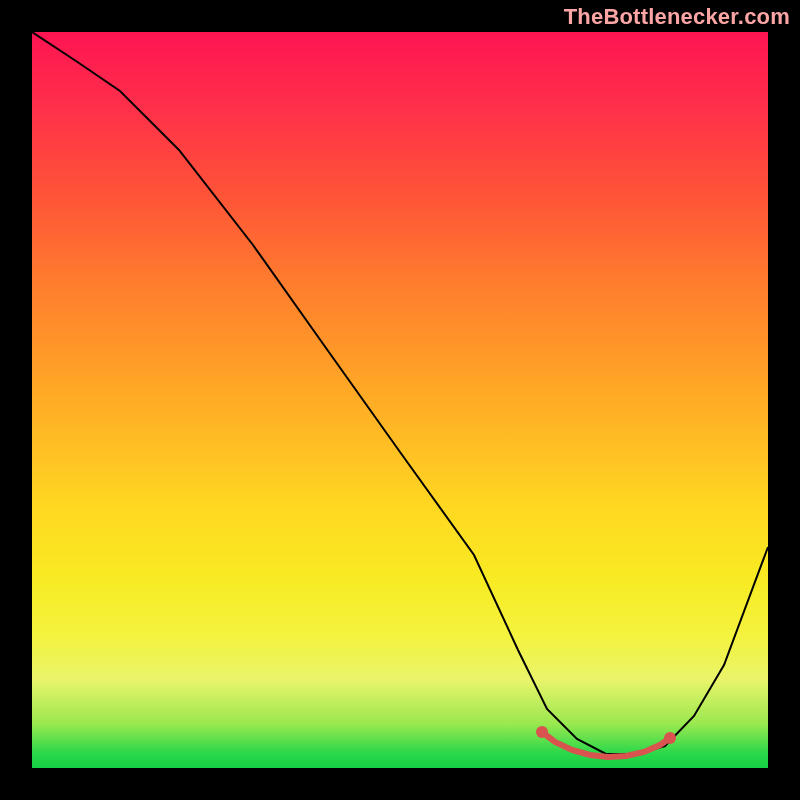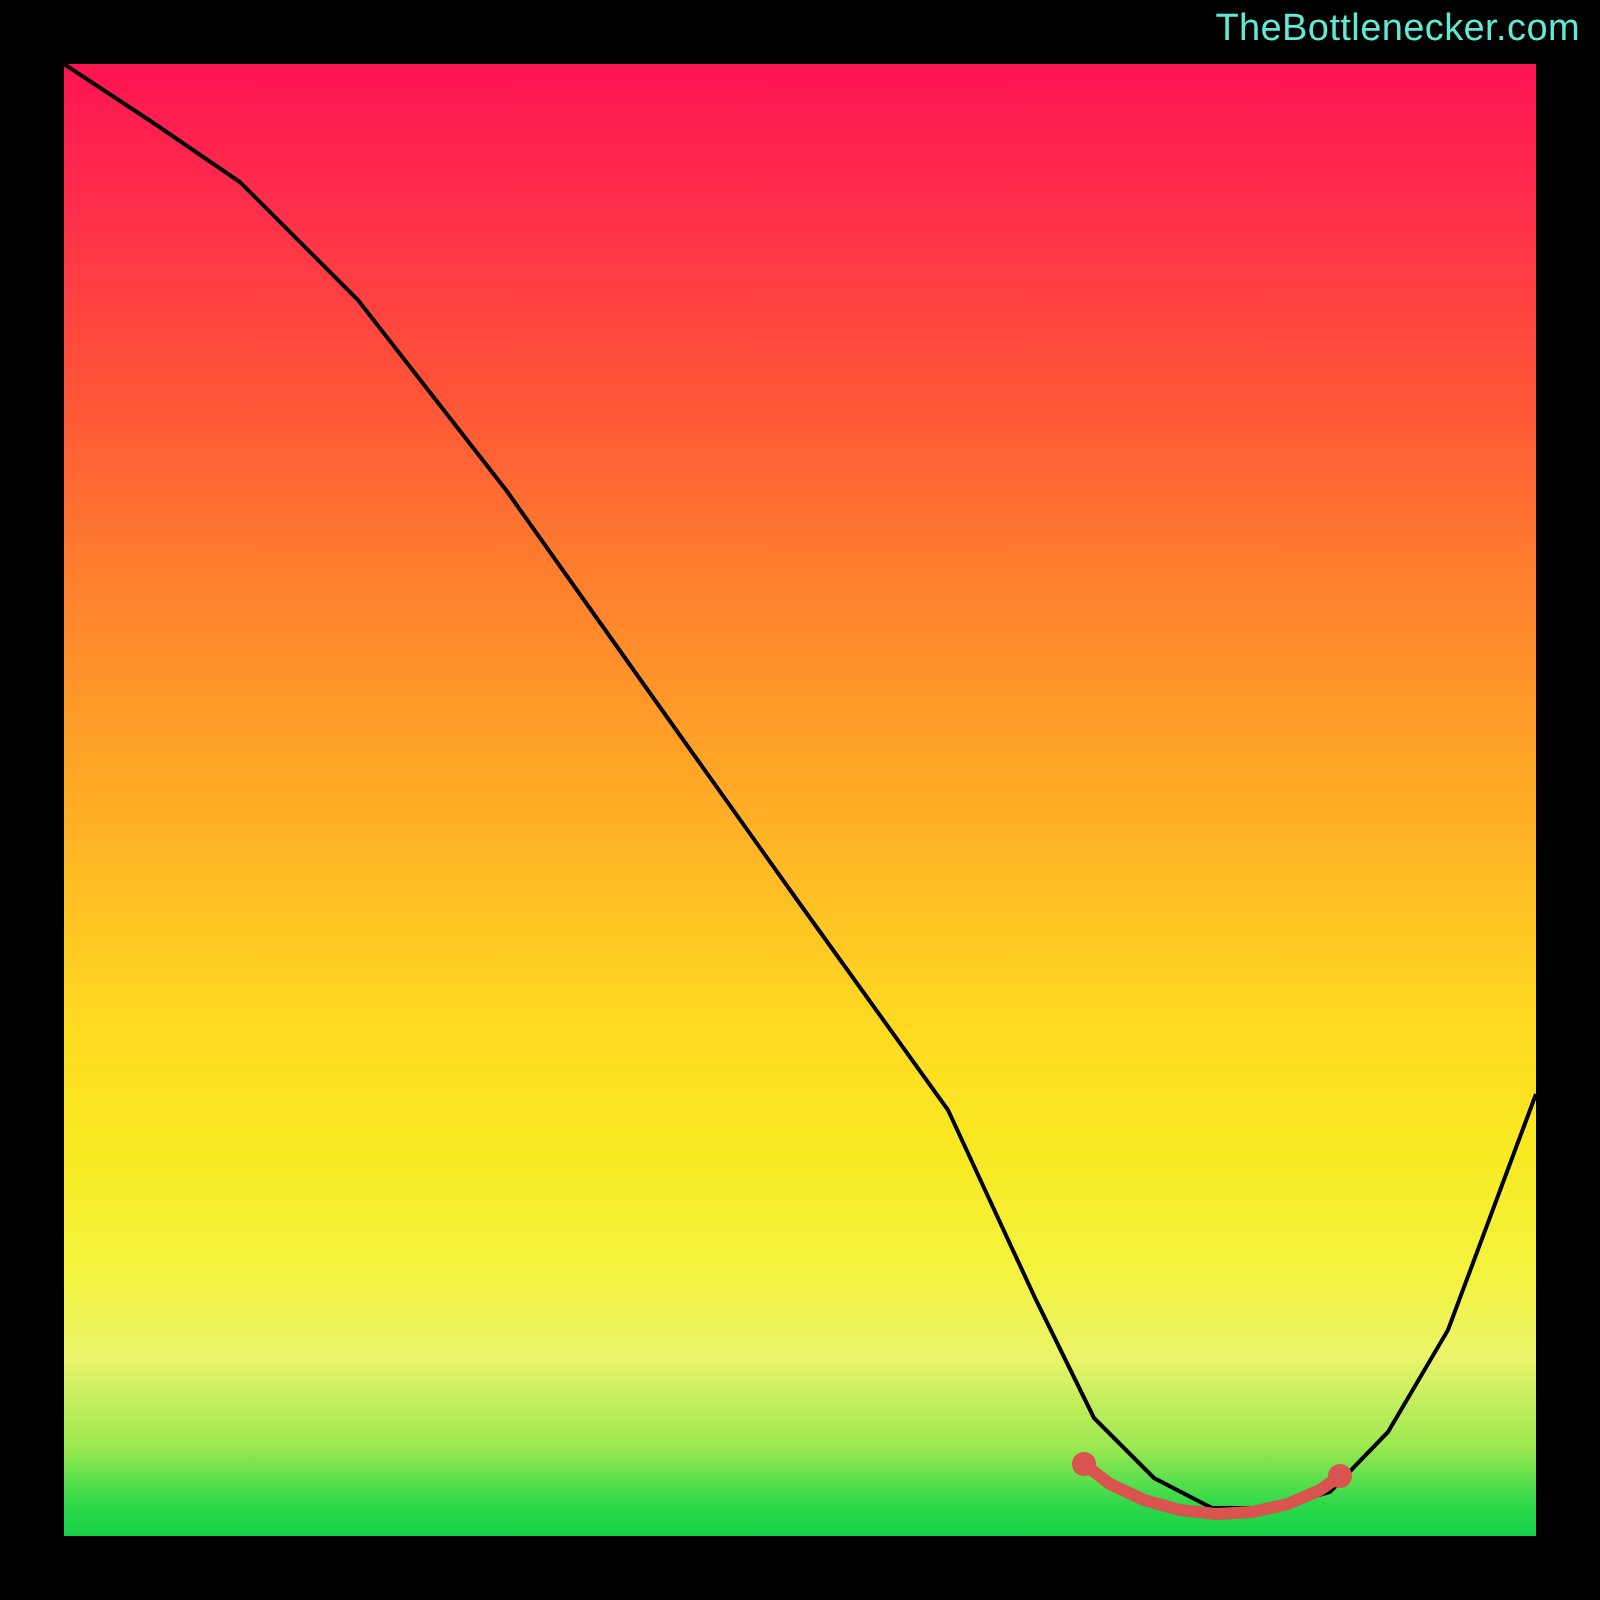--- a/index.html
+++ b/index.html
@@ -8,23 +8,23 @@
   .frame {
     position: relative;
     width: 800px;
     height: 800px;
     background: #000;
   }
   .attribution {
     position: absolute;
     top: 4px;
     right: 10px;
-    color: #5eead4;
-    font-size: 19px;
-    font-weight: 400;
+    color: #fca5a5;
+    font-size: 22px;
+    font-weight: 700;
     letter-spacing: 0.2px;
   }
   .plot-area {
     position: absolute;
     left: 32px;
     top: 32px;
     width: 736px;
     height: 736px;
     
     background: linear-gradient(to bottom,

